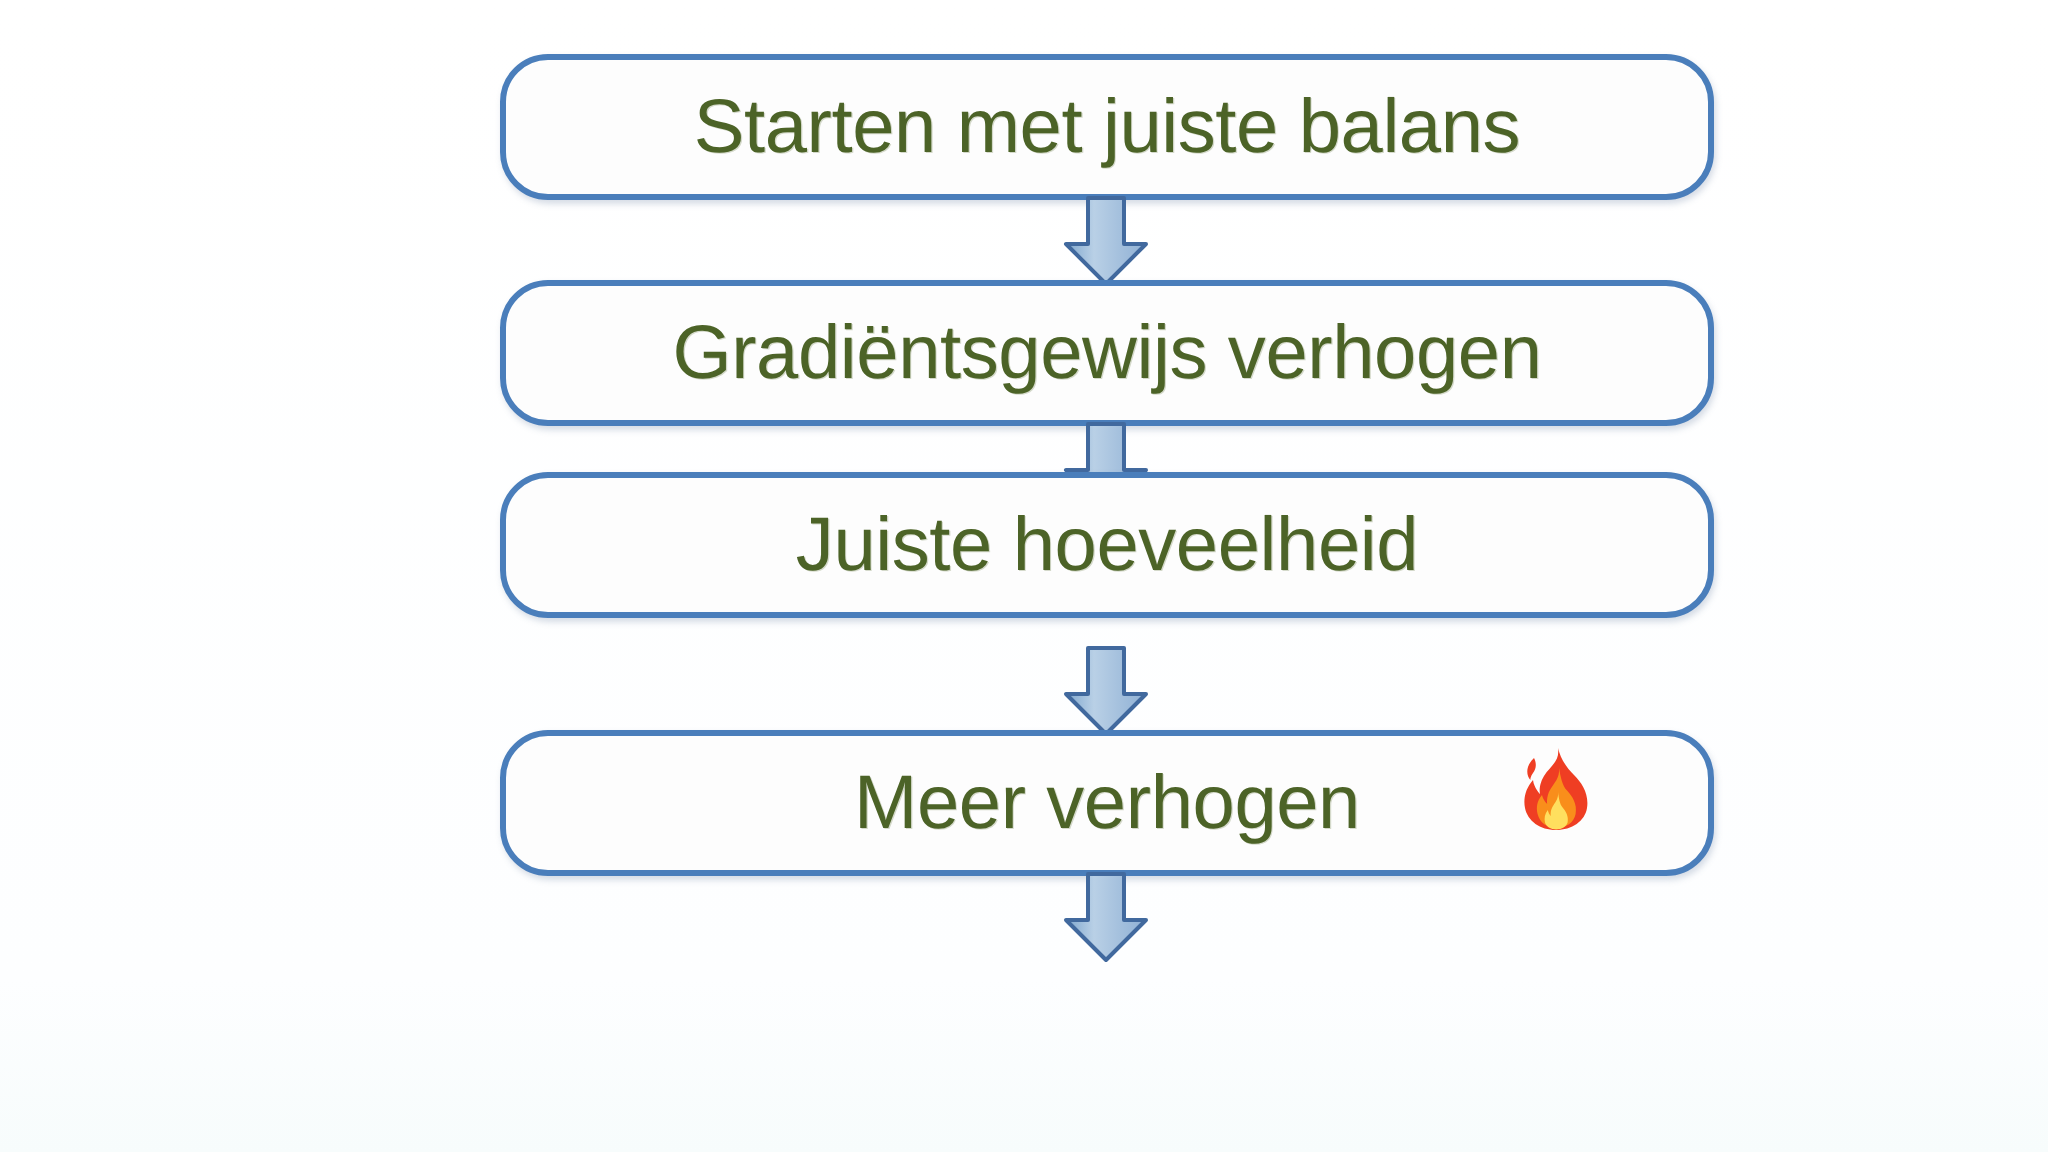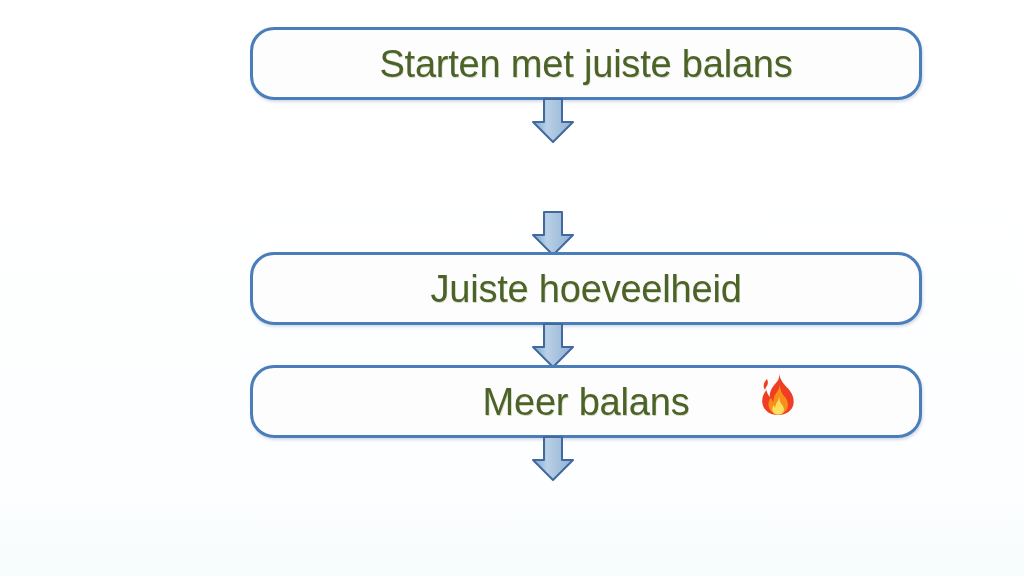--- a/index.html
+++ b/index.html
@@ -19,21 +19,21 @@
     position: relative;
     width: 1024px;
     height: 576px;
     background: linear-gradient(180deg, #ffffff 0%, #fdfeff 85%, #f7fcfc 100%);
   }
 
   
   .flow-box {
     position: absolute;
     left: 250px;
-    width: 672px;
+    width: 607px;
     height: 73px;
     box-sizing: border-box;
     border: 3px solid #4a7ebb;
     border-radius: 24px;
     background: #fdfdfd;
     display: flex;
     align-items: center;
     justify-content: center;
     box-shadow: 1px 2px 3px rgba(120,140,170,0.30);
   }
@@ -43,21 +43,21 @@
     font-size: 38px;
     line-height: 1;
     letter-spacing: -0.2px;
     white-space: nowrap;
     text-shadow: 0.6px 0.6px 0 rgba(90,110,50,0.25);
   }
 
   
   #box-1 { top: 27px; }
   #box-2 { top: 140px; }
-  #box-3 { top: 252px; }
+  #box-3 { top: 236px; }
   #box-4 { top: 365px; }
   #box-5 { top: 478px; }
 
   
   .box-with-emoji {
     justify-content: flex-start;
     padding-left: 0;
   }
   .box-with-emoji .box-label {
     position: absolute;
@@ -105,20 +105,23 @@
         <linearGradient id="ag1" x1="0" y1="0" x2="1" y2="0">
           <stop offset="0%" stop-color="#7ea6cd"></stop>
           <stop offset="35%" stop-color="#b9d0e6"></stop>
           <stop offset="100%" stop-color="#8fb0d4"></stop>
         </linearGradient>
       </defs>
       <path d="M13,1 L31,1 L31,24 L42,24 L22,44 L2,24 L13,24 Z" fill="url(#ag1)" stroke="#41699e" stroke-width="2" stroke-linejoin="round"></path>
     </svg>
   </div>
 
+  <div class="flow-box" id="box-2">
+    <span class="box-label">Gradiëntsgewijs verhogen</span>
+  </div>
 
   <div class="connector" id="arrow-2">
     <svg width="44" height="46" viewBox="0 0 44 46" xmlns="http://www.w3.org/2000/svg">
       <defs>
         <linearGradient id="ag2" x1="0" y1="0" x2="1" y2="0">
           <stop offset="0%" stop-color="#7ea6cd"></stop>
           <stop offset="35%" stop-color="#b9d0e6"></stop>
           <stop offset="100%" stop-color="#8fb0d4"></stop>
         </linearGradient>
       </defs>
@@ -137,21 +140,21 @@
           <stop offset="0%" stop-color="#7ea6cd"></stop>
           <stop offset="35%" stop-color="#b9d0e6"></stop>
           <stop offset="100%" stop-color="#8fb0d4"></stop>
         </linearGradient>
       </defs>
       <path d="M13,1 L31,1 L31,24 L42,24 L22,44 L2,24 L13,24 Z" fill="url(#ag3)" stroke="#41699e" stroke-width="2" stroke-linejoin="round"></path>
     </svg>
   </div>
 
   <div class="flow-box box-with-emoji" id="box-4">
-    <span class="box-label">Meer balans</span>
+    <span class="box-label">Meer verhogen</span>
     <span class="emoji-fire">
       <svg width="40" height="44" viewBox="0 0 40 44" xmlns="http://www.w3.org/2000/svg">
         <path d="M21,2 C22,9 17,11 14,16 C11,21 12,25 12,25 C12,25 9,22 8.5,18
                  C5,22 3.5,27 4.5,32 C5.8,38.5 12,43 20,43 C28,43 34.5,38.5 35.5,32
                  C36.6,25 33,19.5 29,15.5 C25.5,12 22.5,8 21,2 Z" fill="#ef3e23"></path>
         <path d="M21.5,12 C22,17 19,19.5 17,23 C15,26.5 15.6,30 15.6,30
                  C15.6,30 13.5,28 13,25.5 C10.5,28.5 10,31.5 10.8,35
                  C11.8,39.3 15.6,42 20.2,42 C25,42 29,39.3 29.8,35
                  C30.7,30 28.2,26.2 25.5,23.3 C23,20.6 22.3,16.3 21.5,12 Z" fill="#f98e1b"></path>
         <path d="M21,24 C21.4,27.5 19.4,29.3 18.2,31.5 C17,33.7 17.4,36 17.4,36

